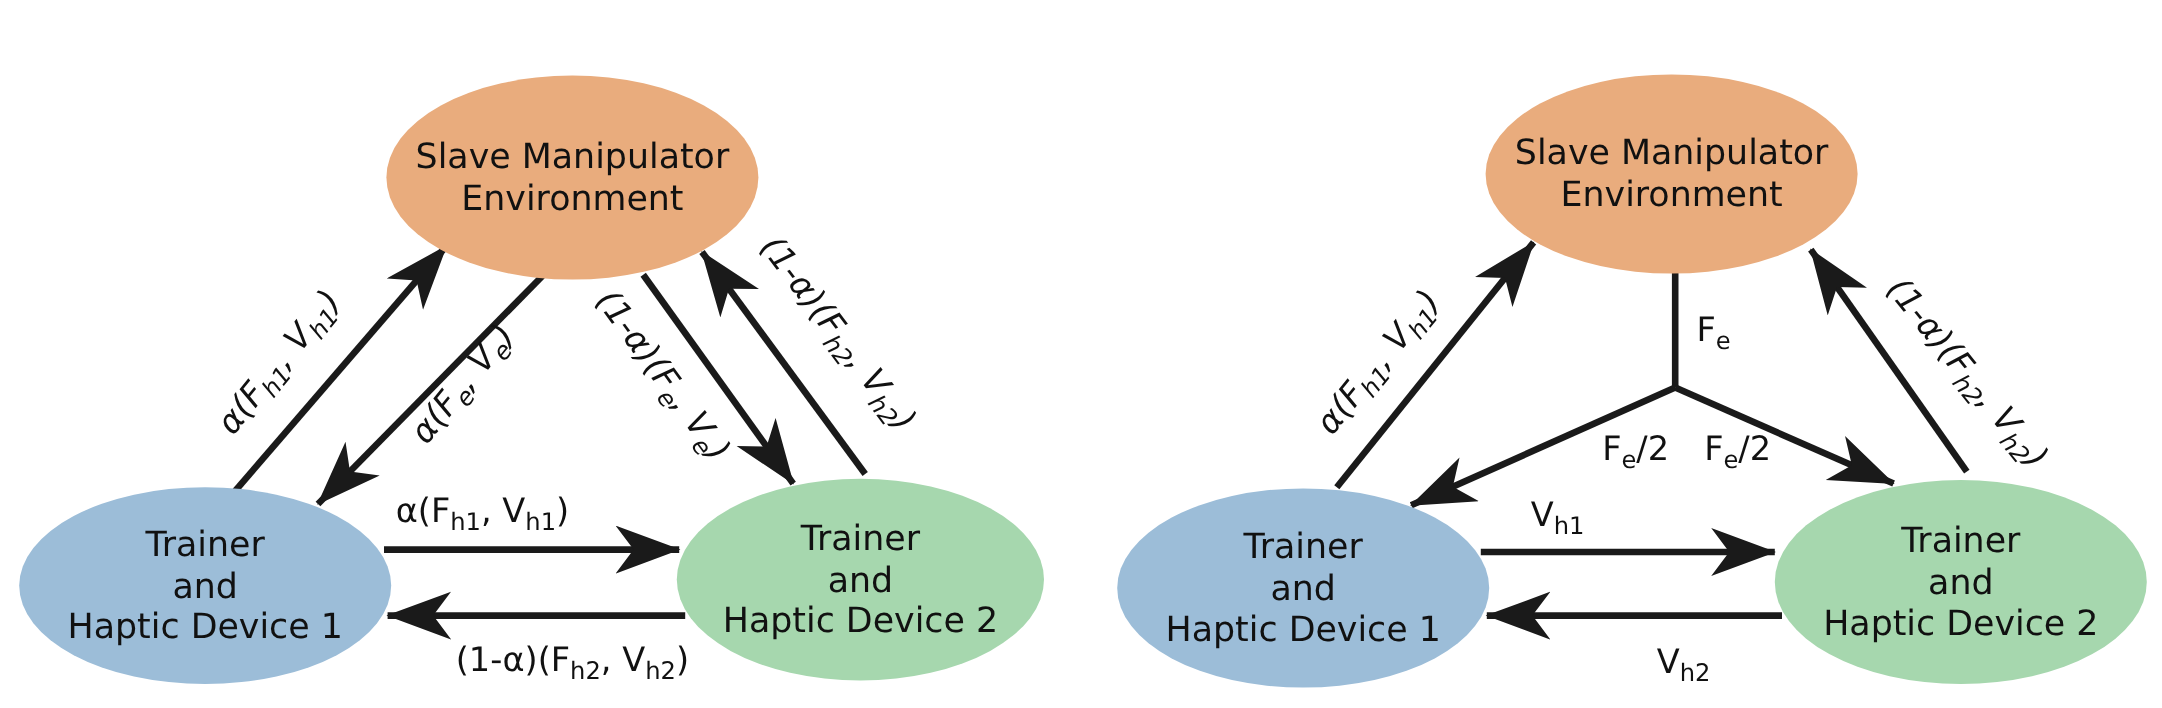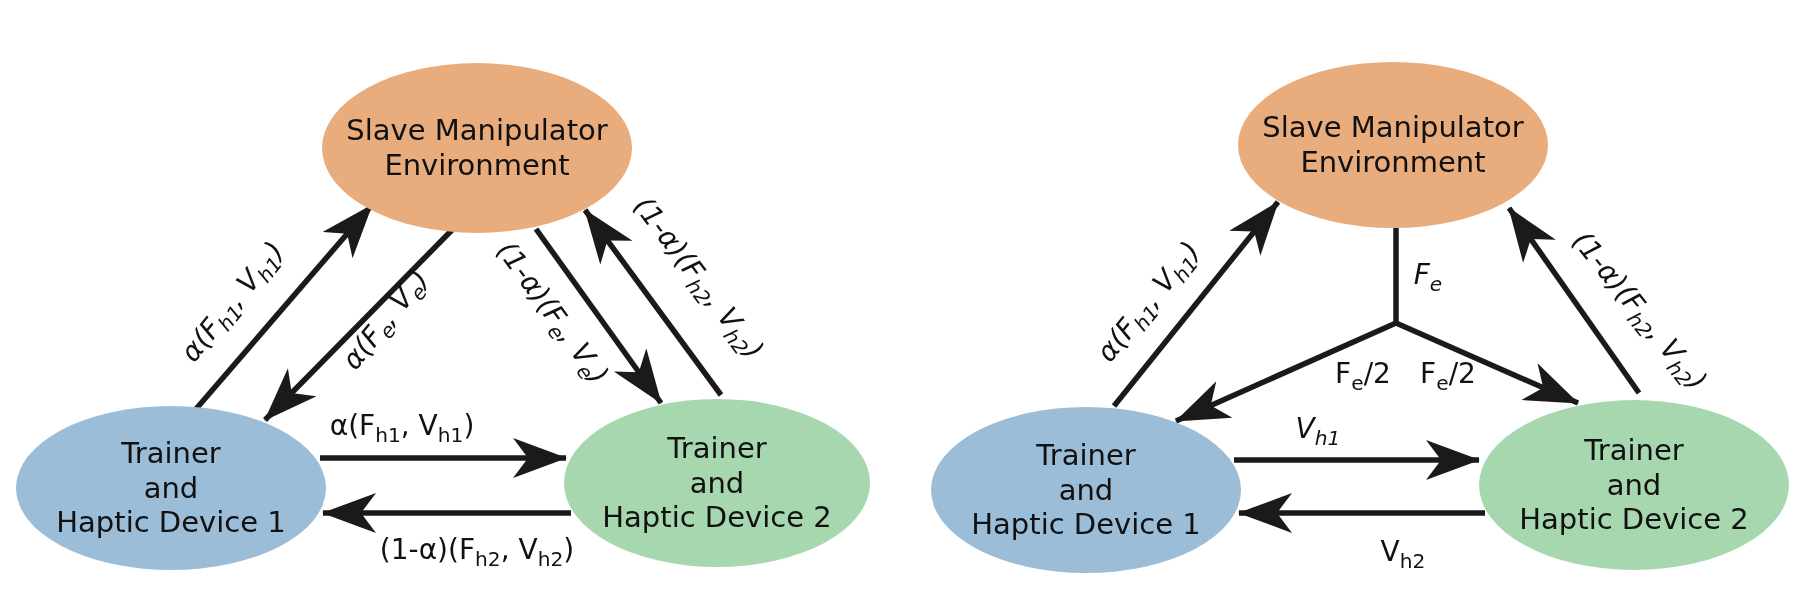--- a/index.html
+++ b/index.html
@@ -103,20 +103,20 @@
 Haptic Device 1</div>
     </div>
     <div class="node d2" style="left:578px;top:400px;width:310px;height:170px;">
       <div class="node-label">Trainer
 and
 Haptic Device 2</div>
     </div>
 
     <div class="elabel it" style="left:249px;top:303px;transform:translate(-50%,-50%) rotate(-51deg);">α(F<sub>h1</sub>, V<sub>h1</sub>)</div>
     <div class="elabel it" style="left:737px;top:312px;transform:translate(-50%,-50%) rotate(51deg);">(1-α)(F<sub>h2</sub>, V<sub>h2</sub>)</div>
-    <div class="elabel" style="left:527px;top:277px;font-style:italic;">F<sub>e</sub></div>
+    <div class="elabel" style="left:527px;top:277px;">F<sub>e</sub></div>
     <div class="elabel" style="left:462px;top:376px;">F<sub>e</sub>/2</div>
     <div class="elabel" style="left:547px;top:376px;">F<sub>e</sub>/2</div>
-    <div class="elabel" style="left:417px;top:431px;font-style:italic;">V<sub>h1</sub></div>
+    <div class="elabel" style="left:397px;top:431px;">V<sub>h1</sub></div>
     <div class="elabel" style="left:502px;top:554px;">V<sub>h2</sub></div>
   </section>
 
 </div>
 
 </body></html>

